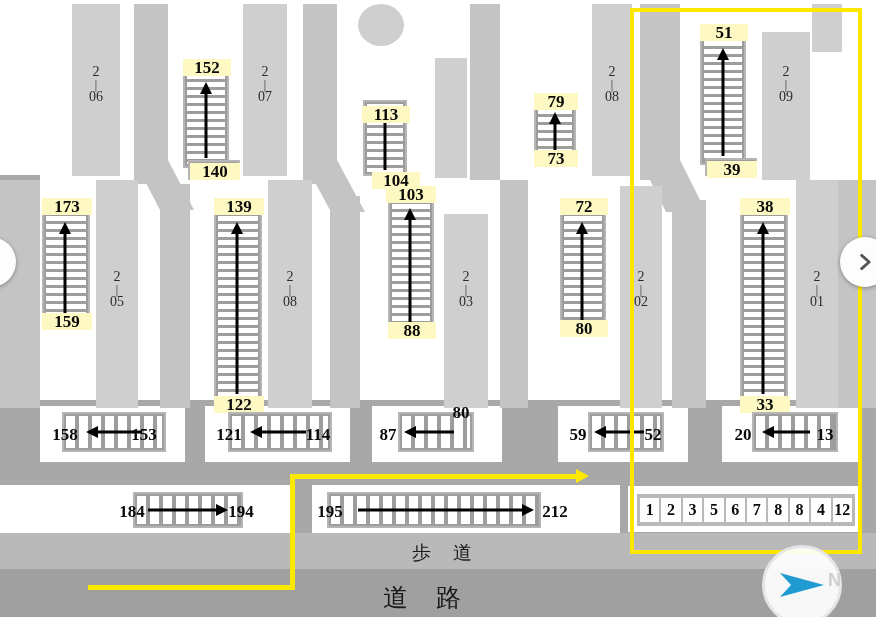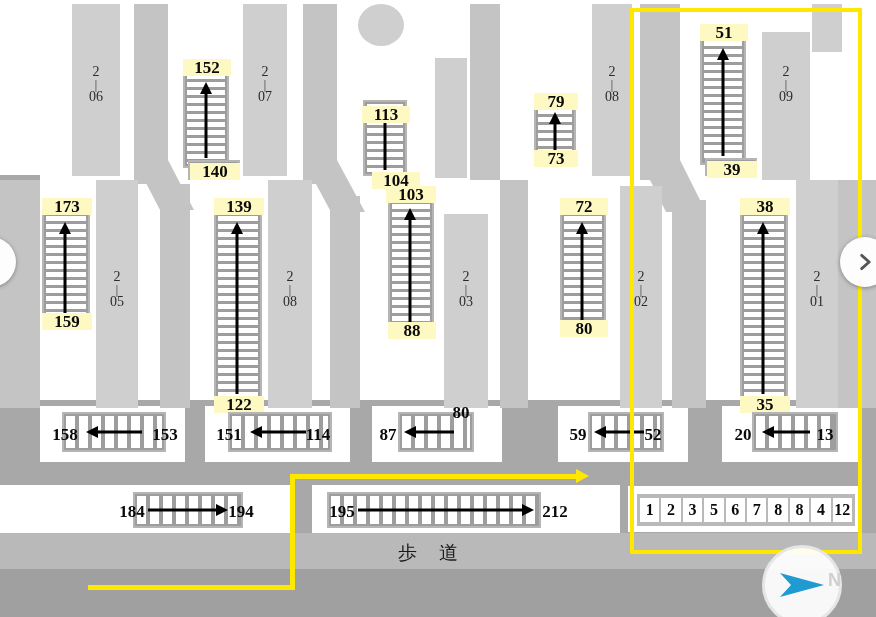--- a/index.html
+++ b/index.html
@@ -340,40 +340,40 @@
   <div class="num bg" style="left:560px;top:320px;width:46px;">80</div>
 
   <div class="pblock vert" style="left:740px;top:212px;width:48px;height:192px;">
     <div class="stripes"></div>
   </div>
   <div class="arrow-up" style="left:752px;top:222px;width:22px;height:172px;">
     <div class="shaft" style="height:162px;"></div>
       <div class="head"></div>
   </div>
   <div class="num bg" style="left:740px;top:198px;width:48px;">38</div>
-  <div class="num bg" style="left:740px;top:396px;width:48px;">35</div>
+  <div class="num bg" style="left:740px;top:396px;width:48px;">33</div>
 
   <div class="pblock horz" style="left:62px;top:412px;width:104px;height:40px;">
     <div class="stripes"></div>
   </div>
   <div class="arrow-left" style="left:86px;top:424px;width:56px;height:16px;">
     <div class="shaft" style="width:46px;"></div>
       <div class="head"></div>
   </div>
   <div class="num" style="left:44px;top:426px;width:42px;">158</div>
-  <div class="num" style="left:143px;top:426px;width:44px;">153</div>
+  <div class="num" style="left:122px;top:426px;width:44px;">153</div>
 
   <div class="pblock horz" style="left:228px;top:412px;width:104px;height:40px;">
     <div class="stripes"></div>
   </div>
   <div class="arrow-left" style="left:250px;top:424px;width:56px;height:16px;">
     <div class="shaft" style="width:46px;"></div>
       <div class="head"></div>
   </div>
-  <div class="num" style="left:208px;top:426px;width:42px;">151</div>
+  <div class="num" style="left:208px;top:426px;width:42px;">121</div>
   <div class="num" style="left:296px;top:426px;width:44px;">114</div>
 
   <div class="pblock horz" style="left:398px;top:412px;width:76px;height:40px;">
     <div class="stripes"></div>
   </div>
   <div class="arrow-left" style="left:404px;top:424px;width:50px;height:16px;">
     <div class="shaft" style="width:40px;"></div>
       <div class="head"></div>
   </div>
   <div class="num" style="left:372px;top:426px;width:32px;">87</div>
@@ -409,21 +409,21 @@
   <div class="num" style="left:110px;top:503px;width:44px;">184</div>
   <div class="num" style="left:218px;top:503px;width:46px;">194</div>
 
   <div class="pblock horz" style="left:327px;top:492px;width:214px;height:36px;">
     <div class="stripes"></div>
   </div>
   <div class="arrow-right" style="left:358px;top:502px;width:176px;height:16px;">
     <div class="shaft" style="width:164px;"></div>
       <div class="head"></div>
   </div>
-  <div class="num" style="left:320px;top:503px;width:44px;">195</div>
+  <div class="num" style="left:308px;top:503px;width:44px;">195</div>
   <div class="num" style="left:532px;top:503px;width:46px;">212</div>
 
   <div class="pad" style="left:628px;top:486px;width:234px;height:46px;"></div>
   <div id="visitor-row" style="position:absolute;left:637px;top:494px;width:218px;height:32px;display:flex;border:2px solid #b9b9b9;box-sizing:border-box;background:#b9b9b9;">
       <div style="flex: 1 1 0%; margin: 2px 1px; background: rgb(255, 255, 255); display: flex; align-items: center; justify-content: center; font-family: &quot;Liberation Serif&quot;, serif; font-weight: bold; font-size: 16px; color: rgb(10, 10, 10);">1</div>
       <div style="flex: 1 1 0%; margin: 2px 1px; background: rgb(255, 255, 255); display: flex; align-items: center; justify-content: center; font-family: &quot;Liberation Serif&quot;, serif; font-weight: bold; font-size: 16px; color: rgb(10, 10, 10);">2</div>
       <div style="flex: 1 1 0%; margin: 2px 1px; background: rgb(255, 255, 255); display: flex; align-items: center; justify-content: center; font-family: &quot;Liberation Serif&quot;, serif; font-weight: bold; font-size: 16px; color: rgb(10, 10, 10);">3</div>
       <div style="flex: 1 1 0%; margin: 2px 1px; background: rgb(255, 255, 255); display: flex; align-items: center; justify-content: center; font-family: &quot;Liberation Serif&quot;, serif; font-weight: bold; font-size: 16px; color: rgb(10, 10, 10);">5</div>
       <div style="flex: 1 1 0%; margin: 2px 1px; background: rgb(255, 255, 255); display: flex; align-items: center; justify-content: center; font-family: &quot;Liberation Serif&quot;, serif; font-weight: bold; font-size: 16px; color: rgb(10, 10, 10);">6</div>
       <div style="flex: 1 1 0%; margin: 2px 1px; background: rgb(255, 255, 255); display: flex; align-items: center; justify-content: center; font-family: &quot;Liberation Serif&quot;, serif; font-weight: bold; font-size: 16px; color: rgb(10, 10, 10);">7</div>
@@ -444,21 +444,22 @@
     <svg width="20" height="20" viewBox="0 0 24 24">
       <path d="M8 4 L17 12 L8 20" fill="none" stroke="#555" stroke-width="3.4" stroke-linecap="round" stroke-linejoin="round"></path>
     </svg>
   </div>
   <div class="navbtn" style="left:-34px;top:237px;width:50px;height:50px;">
     <svg width="20" height="20" viewBox="0 0 24 24">
       <path d="M16 4 L7 12 L16 20" fill="none" stroke="#555" stroke-width="3.4" stroke-linecap="round" stroke-linejoin="round"></path>
     </svg>
   </div>
 
-  <div class="cjk hodo" style="left:398px;top:540px;">歩 道</div>
+  <div class="cjk hodo" style="left:412px;top:540px;">歩 道</div>
+  <div class="cjk doro" style="left:383px;top:581px;">道 路</div>
 
   <div class="compass" style="left:762px;top:545px;">
     <svg width="48" height="34" viewBox="0 0 48 34">
       <path d="M2 5 L46 17 L2 29 L13 17 Z" fill="#1f9bd1"></path>
     </svg>
     <div class="compass-n">N</div>
   </div>
 
 </div>
 

